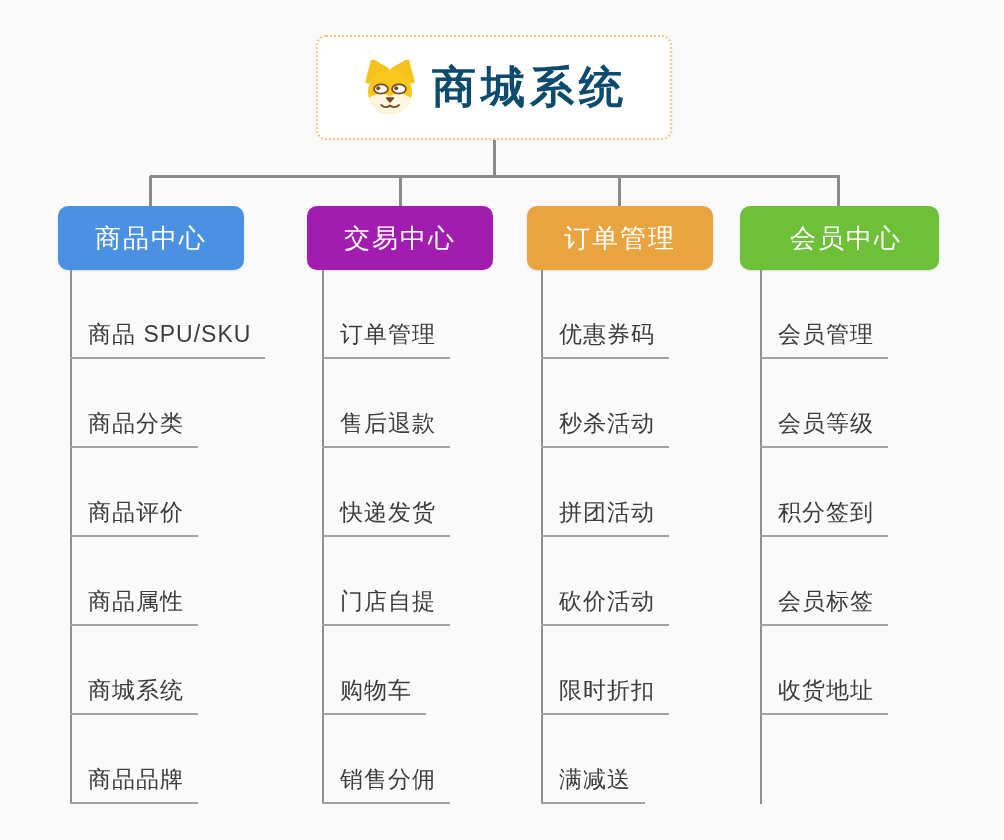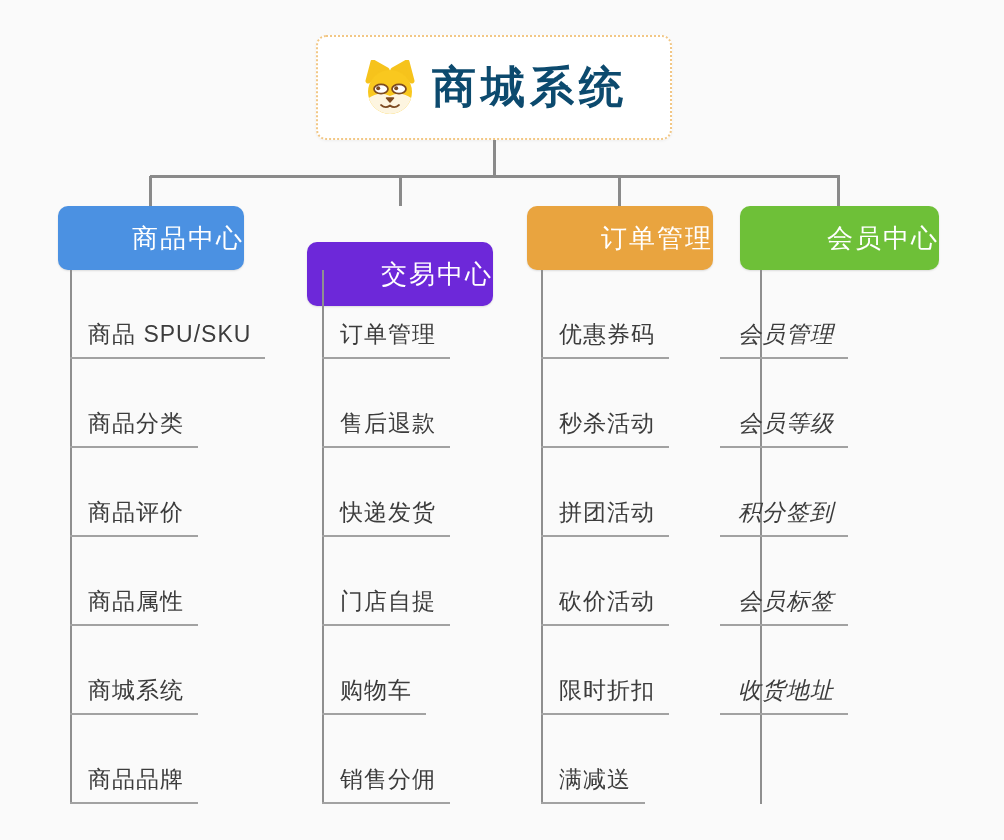--- a/index.html
+++ b/index.html
@@ -23,36 +23,36 @@
   .conn{position:absolute;background:#8a8a8a;}
   .conn.root-stub{left:493px;top:140px;width:3px;height:36px;}
   .conn.h-line{left:150px;top:175px;width:690px;height:3px;}
   .conn.drop{top:176px;width:3px;height:30px;}
   .conn.drop.d0{left:149px;} .conn.drop.d1{left:399px;}
   .conn.drop.d2{left:618px;} .conn.drop.d3{left:837px;}
 
   
   .branch-node{
     position:absolute;top:206px;width:186px;height:64px;border-radius:10px;
-    display:flex;align-items:center;justify-content:flex-end;
+    display:flex;align-items:center;justify-content:center;
     color:#ffffff;font-size:26px;letter-spacing:2px;white-space:nowrap;
     box-shadow:0 1px 2px rgba(0,0,0,0.12);
   }
   .b0 .branch-node{left:58px;} .b1 .branch-node{left:307px;}
   .b2 .branch-node{left:527px;} .b3 .branch-node{left:740px;padding-left:13px;}
 
   
   .colline{position:absolute;top:270px;height:534px;width:2px;background:#8f8f8f;}
   .b0 .colline{left:70px;} .b1 .colline{left:322px;}
   .b2 .colline{left:541px;} .b3 .colline{left:760px;}
 
   
   .leaves{position:absolute;top:270px;}
   .b0 .leaves{left:70px;} .b1 .leaves{left:322px;}
-  .b2 .leaves{left:541px;} .b3 .leaves{left:720px;font-style:italic;}
+  .b2 .leaves{left:541px;} .b3 .leaves{left:760px;}
   .leaf{height:89px;display:flex;align-items:flex-end;}
   .leaf-label{
     display:inline-block;border-bottom:2px solid #a2a2a2;
     padding:0 14px 7px 18px;font-size:23px;letter-spacing:1px;
     color:#3c3c3c;white-space:nowrap;
   }
 </style>
 </head>
 <body>
 
@@ -105,21 +105,21 @@
       <div class="leaf">
           <span class="leaf-label">商城系统</span>
         </div>
       <div class="leaf">
           <span class="leaf-label">商品品牌</span>
         </div>
     </div>
   </div>
 
   <div class="branch b1">
-    <div class="branch-node" style="background: #6d28d9; margin-top: 36px;">
+    <div class="branch-node" style="background: #a21caf;">
       <span>交易中心</span>
     </div>
     <div class="colline"></div>
     <div class="leaves">
       <div class="leaf">
           <span class="leaf-label">订单管理</span>
         </div>
       <div class="leaf">
           <span class="leaf-label">售后退款</span>
         </div>

